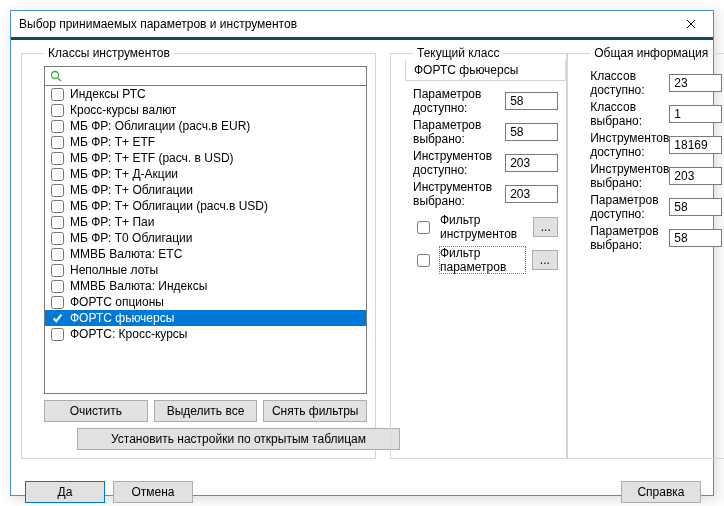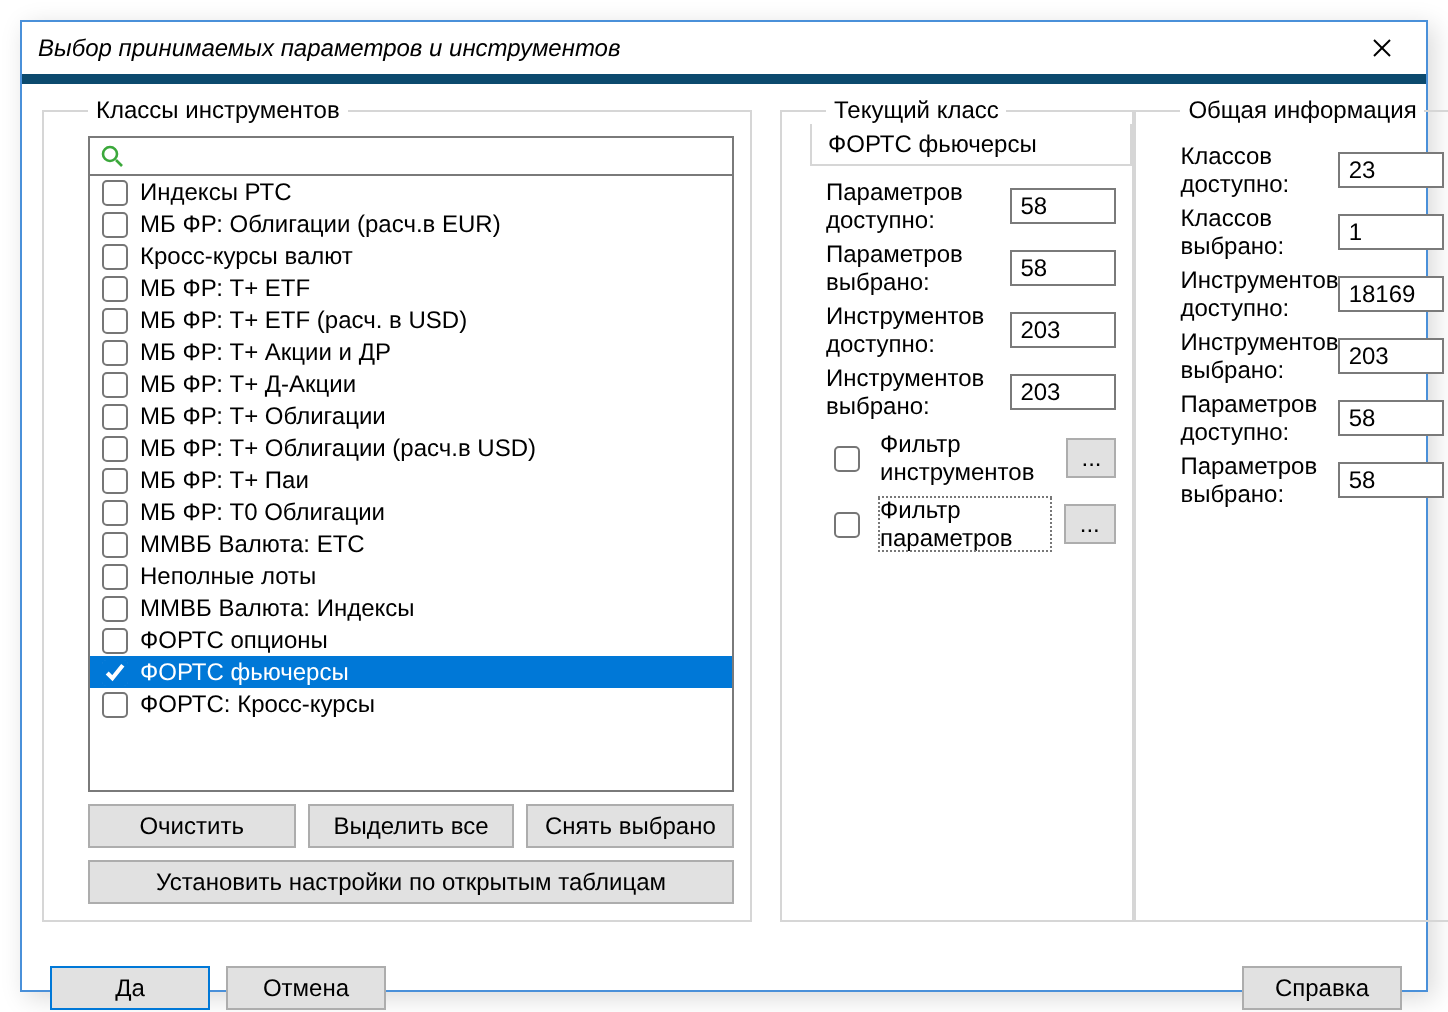--- a/index.html
+++ b/index.html
@@ -18,24 +18,23 @@
     background: #fff;
     box-shadow: 3px 3px 12px rgba(0,0,0,0.15);
     display: flex;
     flex-direction: column;
   }
   .titlebar {
     display: flex;
     justify-content: space-between;
     align-items: center;
     padding: 6px 8px;
-    border-bottom: 5px solid #0c4a6e;
+    border-bottom: 3px solid #0c4a6e;
     font-size: 12px;
     color: #000;
-    font-style: italic;
   }
   .titlebar .close {
     width: 28px;
     text-align: center;
     cursor: default;
   }
   .titlebar .close svg { display: block; margin: 0 auto; }
   .body {
     display: flex;
     flex: 1;
@@ -119,20 +118,21 @@
     background: #e1e1e1;
     padding: 3px 0;
     text-align: center;
     font-size: 12px;
     flex: 1;
     cursor: default;
   }
   .btn-wide {
     margin-top: 6px;
     width: 100%;
+    margin-left: 33px;
   }
   .field-row {
     display: flex;
     align-items: center;
     margin: 3px 0;
   }
   .field-row .lbl { flex: 1; }
   .field-row .val {
     width: 53px;
     border: 1px solid #7a7a7a;
@@ -200,37 +200,33 @@
           </span>
           <input class="search-input" placeholder="" style="">
         </div>
         <div class="listbox" id="listbox">
             <div class="row">
               <input type="checkbox" style="">
               <span>Индексы РТС</span>
             </div>
             <div class="row">
               <input type="checkbox" style="">
+              <span>Кросс-курсы валют</span>
+            </div>
+            <div class="row">
+              <input type="checkbox" style="">
               <span>МБ ФР: Облигации (расч.в EUR)</span>
             </div>
             <div class="row">
               <input type="checkbox" style="">
-              <span>Кросс-курсы валют</span>
-            </div>
-            <div class="row">
-              <input type="checkbox" style="">
               <span>МБ ФР: T+ ETF</span>
             </div>
             <div class="row">
               <input type="checkbox" style="">
               <span>МБ ФР: T+ ETF (расч. в USD)</span>
-            </div>
-            <div class="row">
-              <input type="checkbox" style="">
-              <span>МБ ФР: T+ Акции и ДР</span>
             </div>
             <div class="row">
               <input type="checkbox" style="">
               <span>МБ ФР: T+ Д-Акции</span>
             </div>
             <div class="row">
               <input type="checkbox" style="">
               <span>МБ ФР: T+ Облигации</span>
             </div>
             <div class="row">
@@ -266,21 +262,21 @@
               <span>ФОРТС фьючерсы</span>
             </div>
             <div class="row">
               <input type="checkbox" style="">
               <span>ФОРТС: Кросс-курсы</span>
             </div>
           </div>
         <div class="btn-row">
           <div class="btn">Очистить</div>
           <div class="btn">Выделить все</div>
-          <div class="btn">Снять выбрано</div>
+          <div class="btn">Снять фильтры</div>
         </div>
         <div class="btn btn-wide">Установить настройки по открытым  таблицам</div>
       </fieldset>
     </div>
 
     <div class="right">
       <fieldset>
         <legend>Текущий класс</legend>
         <div class="class-name">ФОРТС фьючерсы</div>
 

